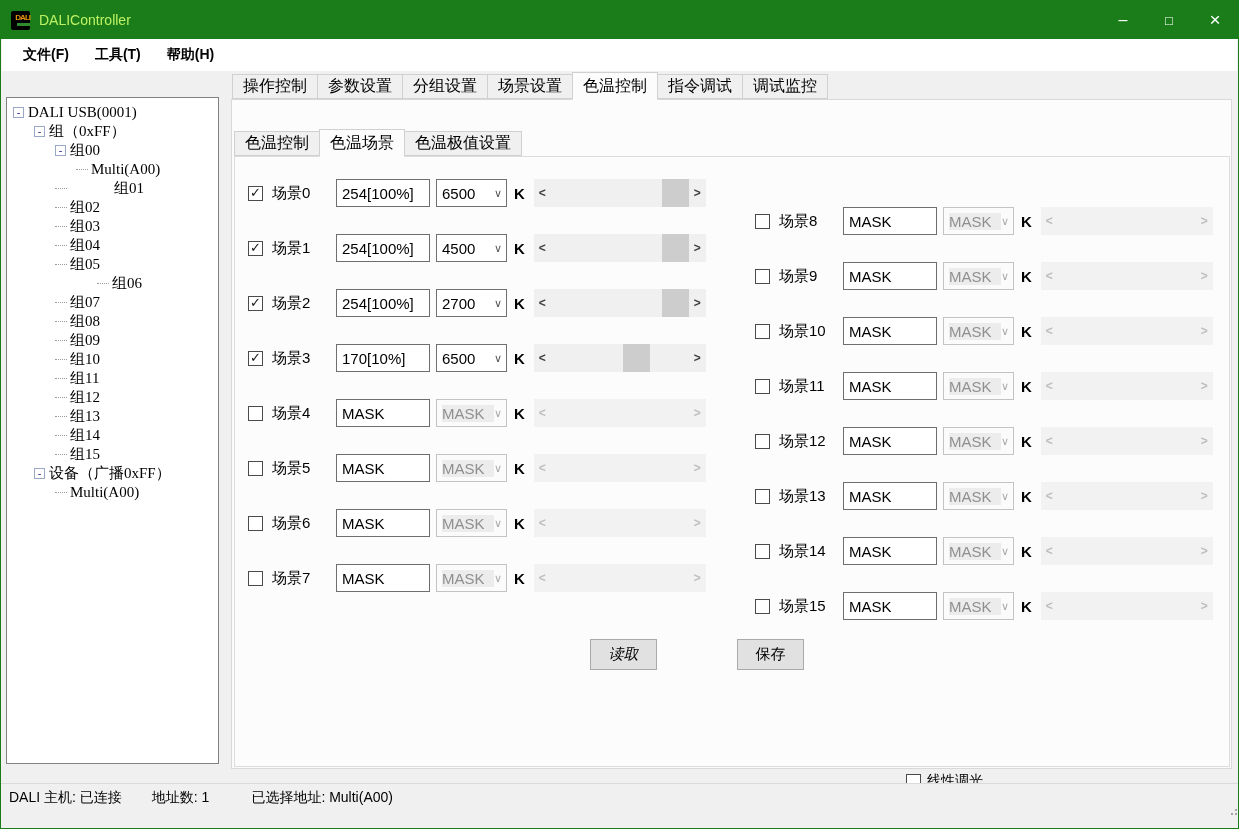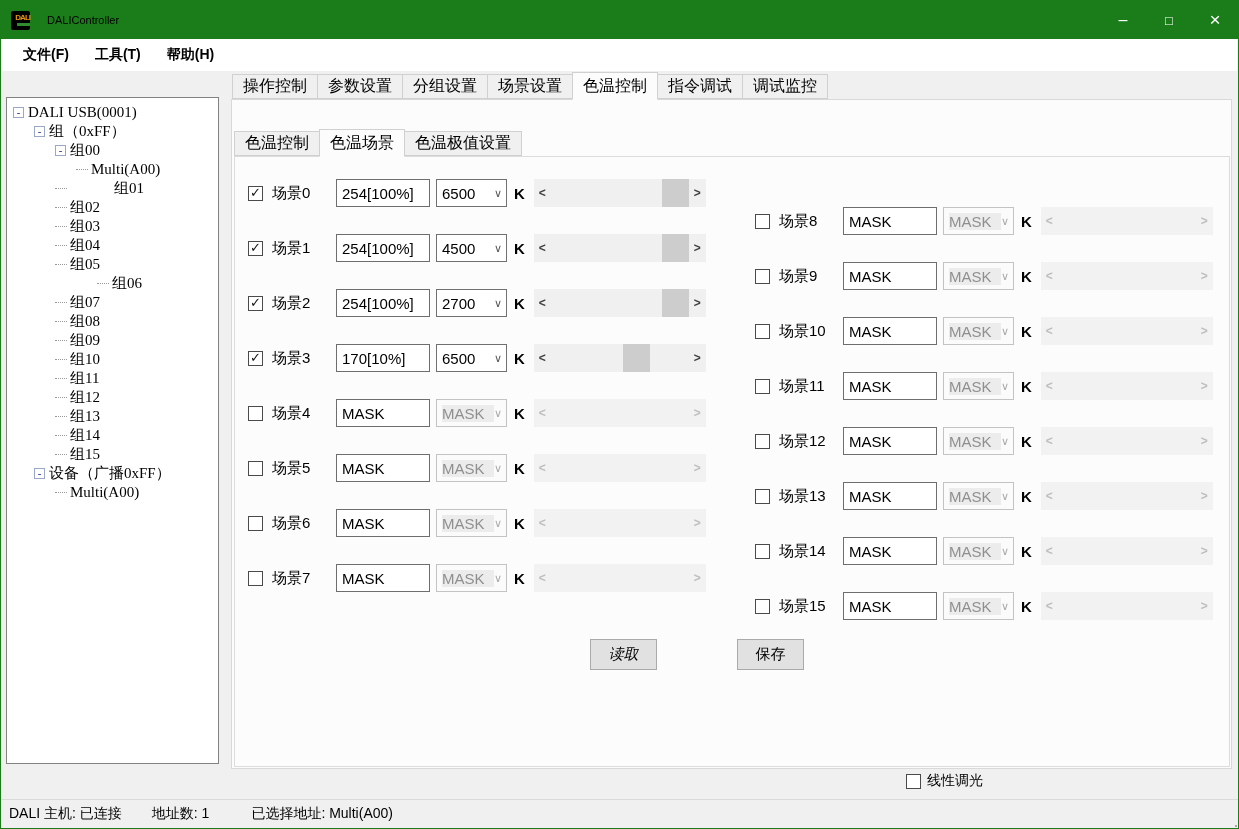--- a/index.html
+++ b/index.html
@@ -8,21 +8,21 @@
   .window { position:relative; width:1239px; height:829px; background:#f0f0f0;
             border:1px solid #1a7d1a; overflow:hidden; }
 
   
   .titlebar { position:absolute; left:0; top:0; right:0; height:38px; background:#1a7d1a;
               display:flex; align-items:center; }
   .app-icon { width:19px; height:19px; background:#000000; margin-left:10px; border-radius:2px;
               display:flex; flex-direction:column; align-items:flex-end; justify-content:center; }
   .app-icon .glyph { color:#e8940c; font-weight:bold; font-size:8px; letter-spacing:-1px; line-height:8px; }
   .app-icon .bar { width:13px; height:3px; background:#2e8b2e; margin-top:1px; }
-  .title-text { color:#000000; font-size:11px; margin-left:17px; }
+  .title-text { color:#bef264; font-size:14px; margin-left:9px; }
   .win-controls { margin-left:auto; display:flex; height:100%; }
   .win-btn { width:46px; height:100%; display:flex; align-items:center; justify-content:center;
              color:#fff; }
   .win-btn.min { font-size:16px; }
   .win-btn.max { font-size:13px; }
   .win-btn.close { font-size:19px; }
 
   
   .menubar { position:absolute; left:1px; top:38px; right:1px; height:32px; background:#fff;
              display:flex; align-items:center; padding-left:8px;font-weight:bold; }
@@ -84,21 +84,21 @@
   
   .btn { position:absolute; width:67px; height:31px; background:#e1e1e1; border:1px solid #aaaaaa;
          font-size:15px; display:flex; align-items:center; justify-content:center; }
   .btn.read { left:358px; top:539px;font-style:italic; }
   .btn.save { left:505px; top:539px; }
 
   
   .linear-dim { position:absolute; left:905px; top:771px; display:flex; align-items:center; }
   .linear-dim .cb { margin-right:6px; }
   .linear-dim .lbl { font-size:14px; }
-  .statusbar { position:absolute; left:0; right:0; bottom:0; height:29px; background:#f0f0f0;
+  .statusbar { position:absolute; left:0; right:0; bottom:16px; height:29px; background:#f0f0f0;
                border-top:1px solid #dadada; display:flex; align-items:center; padding-left:8px;
                font-size:14px; }
   .status-host { margin-right:30px; }
   .status-count { margin-right:42px; }
   .resize-grip { position:absolute; right:5px; bottom:5px; width:2px; height:2px;
                  box-shadow: 8px 8px 0 0 #a5a5a5, 8px 4px 0 0 #a5a5a5, 4px 8px 0 0 #a5a5a5,
                              8px 0 0 0 #a5a5a5, 4px 4px 0 0 #a5a5a5, 0 8px 0 0 #a5a5a5; }
 </style>
 </head>
 <body>

